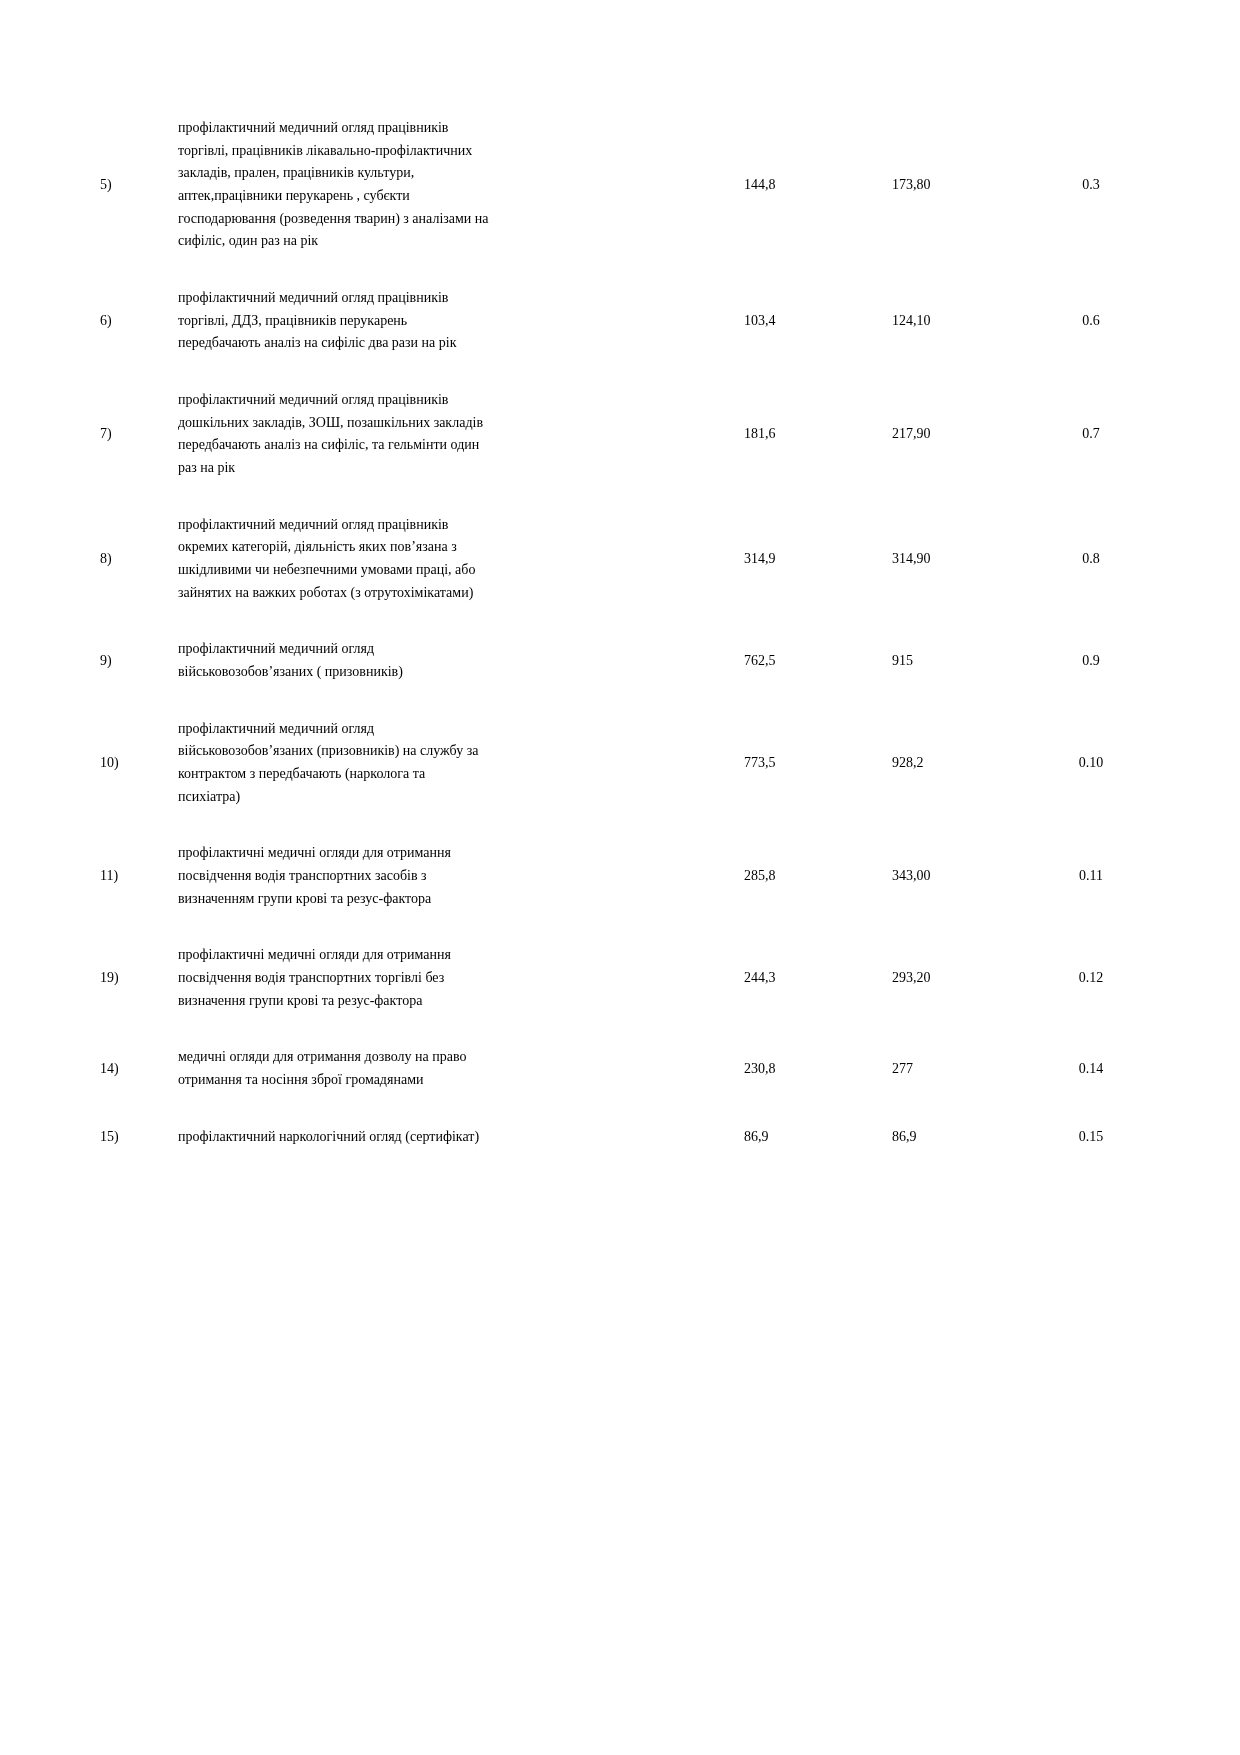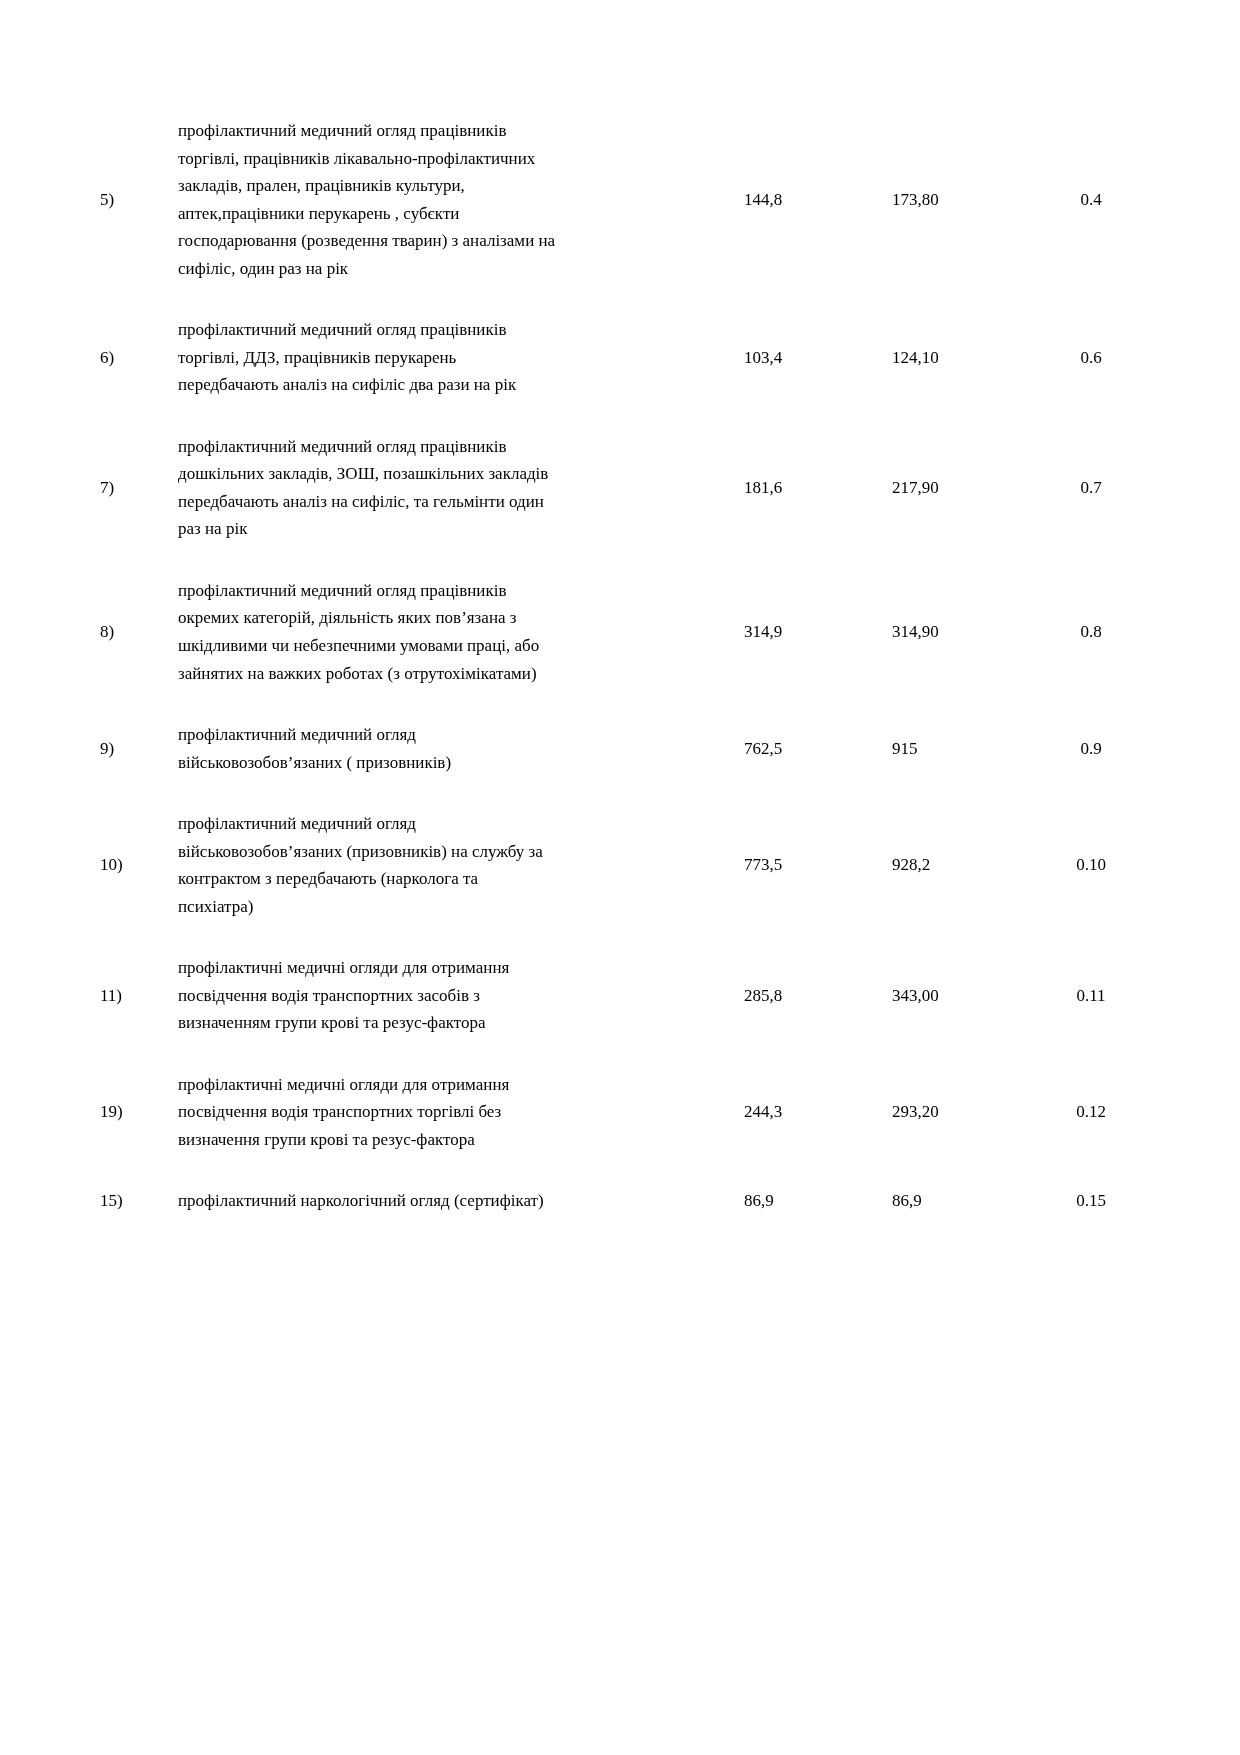--- a/index.html
+++ b/index.html
@@ -22,21 +22,21 @@
   }
   table.price-table {
     width: 1040px;
     border-collapse: collapse;
     table-layout: fixed;
   }
   table.price-table td {
     border: none;
     padding: 0;
     vertical-align: middle;
-    font-size: 17px;
+    font-size: 14px;
     line-height: 1.62;
   }
   col.c-index  { width: 78px; }
   col.c-name   { width: 566px; }
   col.c-price1 { width: 148px; }
   col.c-price2 { width: 150px; }
   col.c-code   { width: 98px; }
 
   td.idx {
     text-align: left;
@@ -81,21 +81,21 @@
           <td class="name">
             <span class="name-line">профілактичний медичний огляд працівників</span>
             <span class="name-line">торгівлі, працівників лікавально-профілактичних</span>
             <span class="name-line">закладів, прален, працівників культури,</span>
             <span class="name-line">аптек,працівники перукарень , субєкти</span>
             <span class="name-line">господарювання (розведення тварин) з аналізами на</span>
             <span class="name-line">сифіліс, один раз на рік</span>
           </td>
           <td class="num">144,8</td>
           <td class="num">173,80</td>
-          <td class="code">0.4</td>
+          <td class="code">0.3</td>
         </tr>
         <tr class="row">
           <td class="idx">6)</td>
           <td class="name">
             <span class="name-line">профілактичний медичний огляд працівників</span>
             <span class="name-line">торгівлі, ДДЗ, працівників перукарень</span>
             <span class="name-line">передбачають аналіз на сифіліс два рази на рік</span>
           </td>
           <td class="num">103,4</td>
           <td class="num">124,10</td>
@@ -163,20 +163,30 @@
           <td class="name">
             <span class="name-line">профілактичні медичні огляди для отримання</span>
             <span class="name-line">посвідчення водія транспортних торгівлі без</span>
             <span class="name-line">визначення групи крові та резус-фактора</span>
           </td>
           <td class="num">244,3</td>
           <td class="num">293,20</td>
           <td class="code">0.12</td>
         </tr>
         <tr class="row">
+          <td class="idx">14)</td>
+          <td class="name">
+            <span class="name-line">медичні огляди для отримання дозволу на право</span>
+            <span class="name-line">отримання та носіння зброї громадянами</span>
+          </td>
+          <td class="num">230,8</td>
+          <td class="num">277</td>
+          <td class="code">0.14</td>
+        </tr>
+        <tr class="row">
           <td class="idx">15)</td>
           <td class="name">
             <span class="name-line">профілактичний наркологічний огляд (сертифікат)</span>
           </td>
           <td class="num">86,9</td>
           <td class="num">86,9</td>
           <td class="code">0.15</td>
         </tr>
       </tbody>
   </table>

